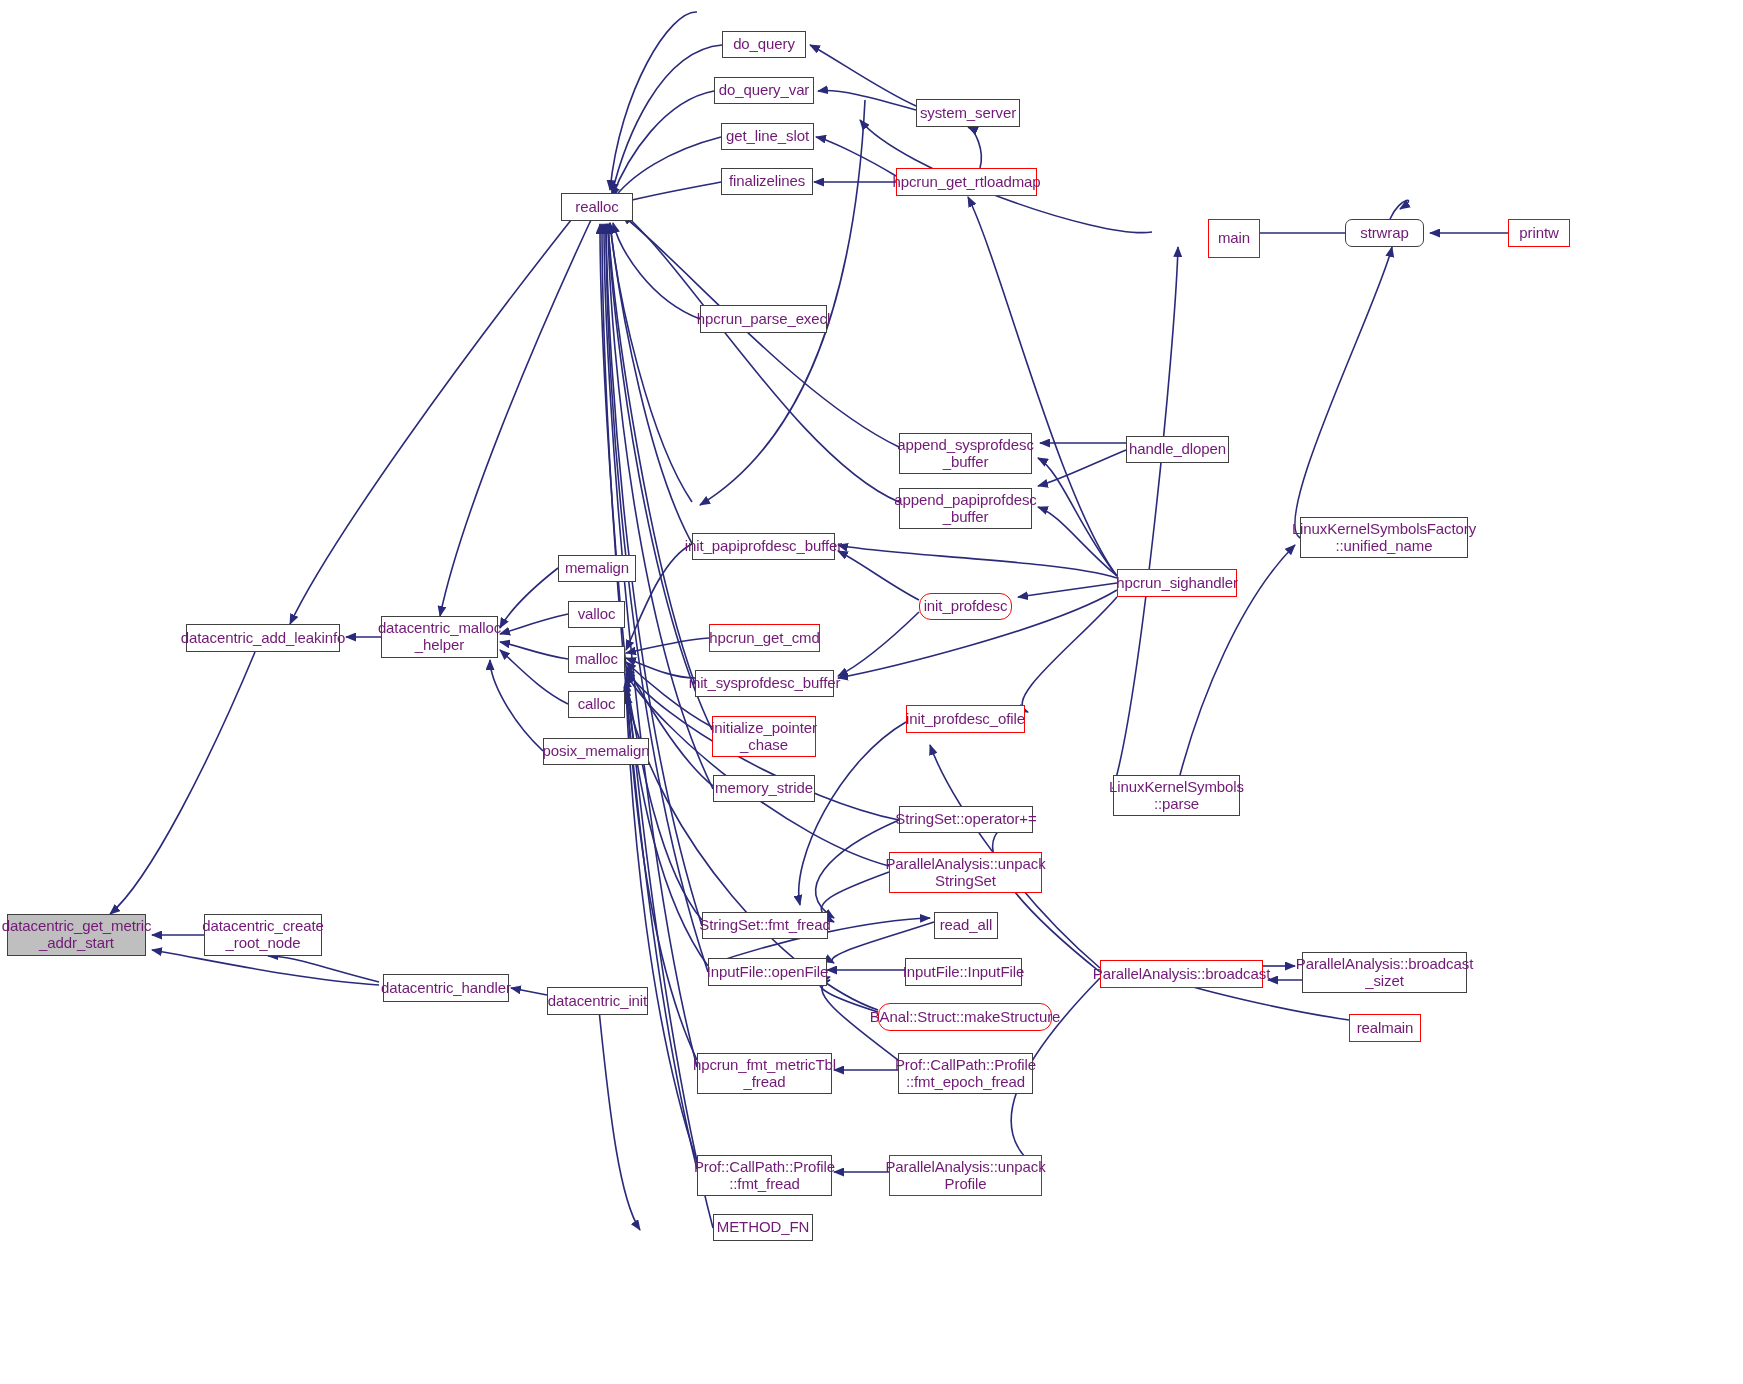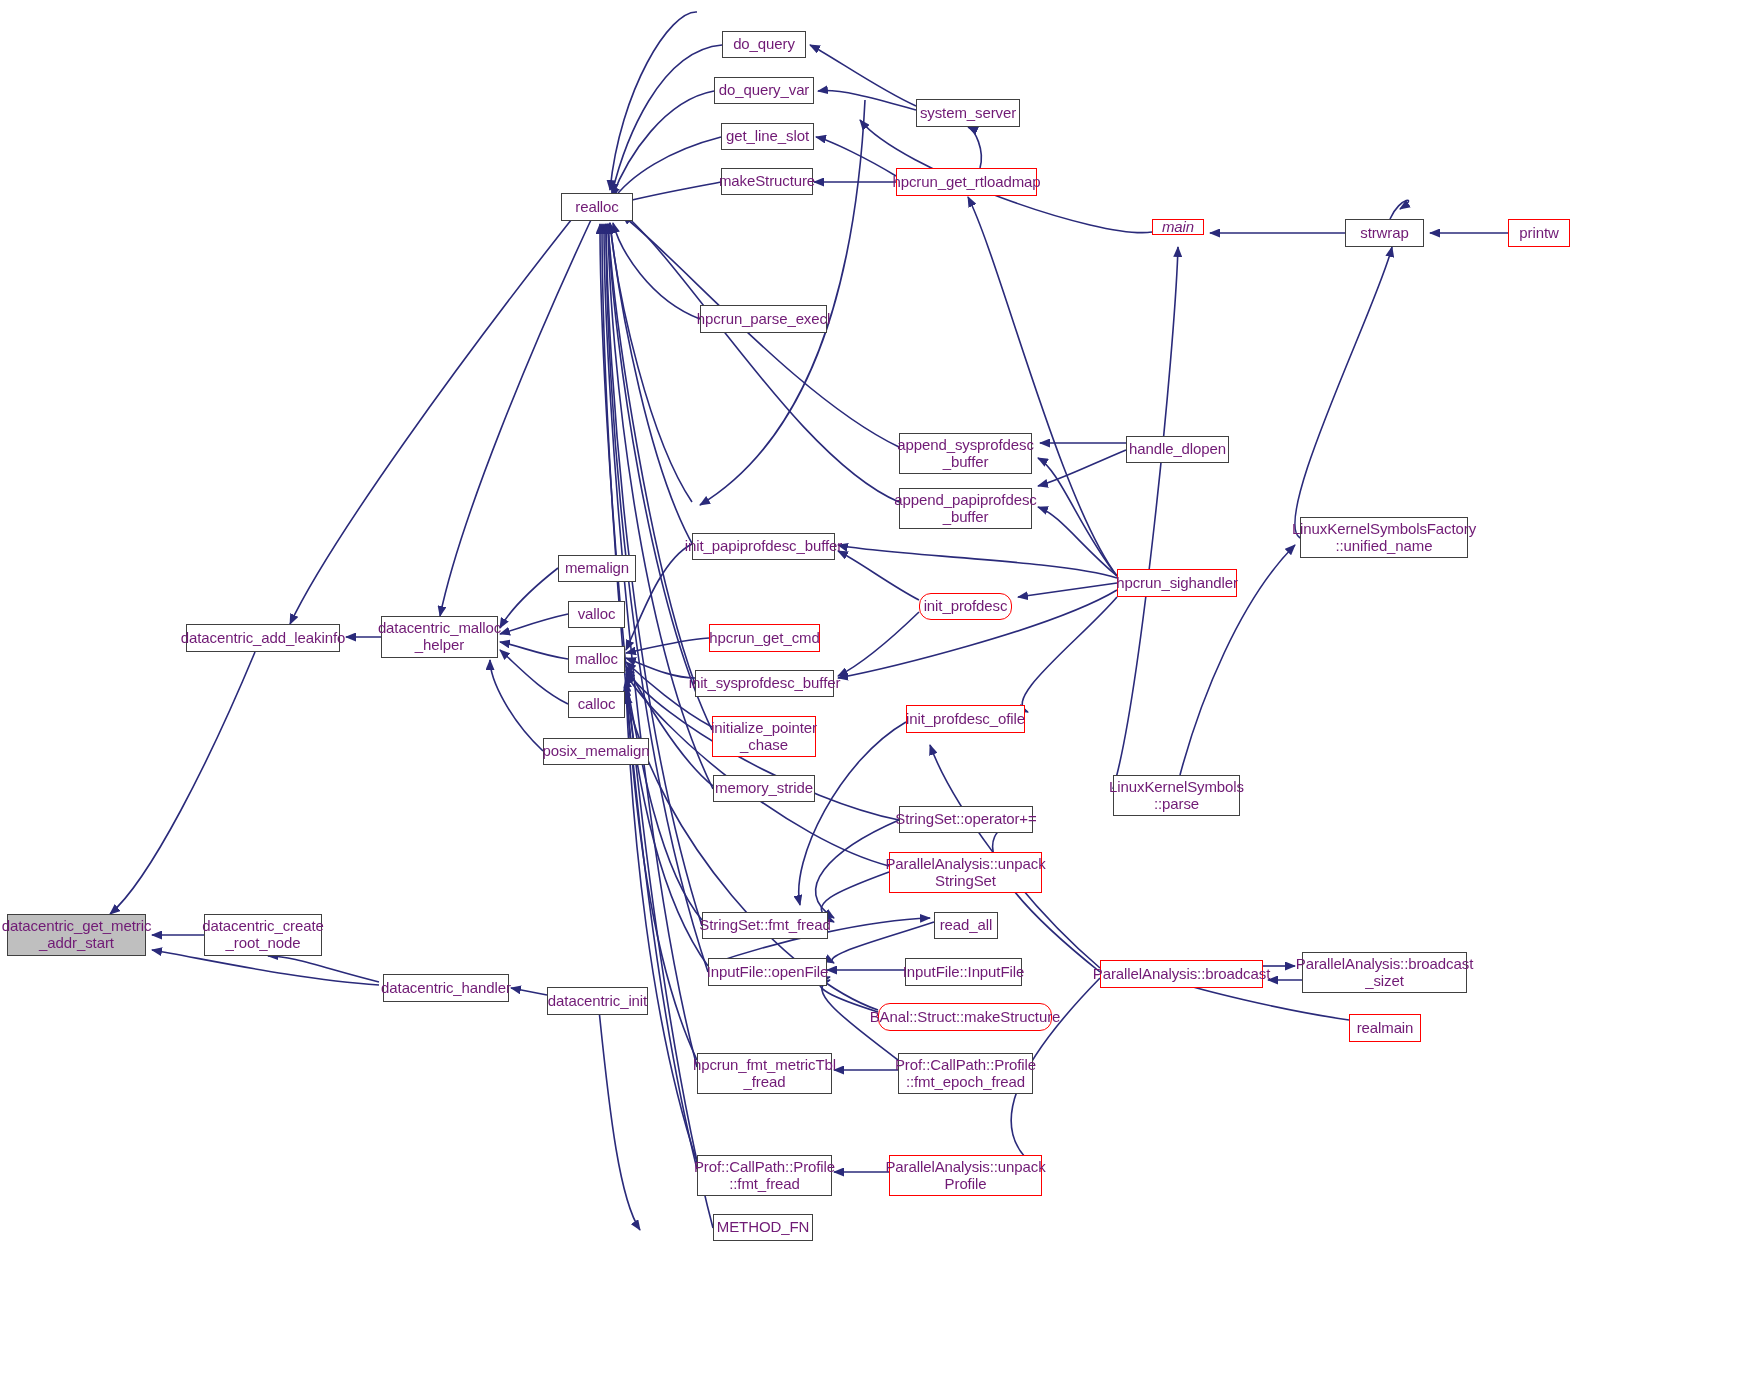--- a/index.html
+++ b/index.html
@@ -124,26 +124,26 @@
       <path d="M1100,978 C1020,1060 980,1130 1040,1170"></path>
       <path d="M1100,972 C1010,900 950,830 1030,818"></path>
 
       <path d="M1180,775 C1200,700 1240,600 1295,545"></path>
     </g>
   </svg>
 
   <div class="node" style="left:722px;top:31px;width:84px;height:27px;">do_query</div>
   <div class="node" style="left:714px;top:77px;width:100px;height:27px;">do_query_var</div>
   <div class="node" style="left:721px;top:123px;width:93px;height:27px;">get_line_slot</div>
-  <div class="node" style="left:721px;top:168px;width:92px;height:27px;">makeStructure</div>
+  <div class="node" style="left:721px;top:168px;width:92px;height:27px;">finalizelines</div>
   <div class="node" style="left:916px;top:99px;width:104px;height:28px;">system_server</div>
   <div class="node red" style="left:896px;top:168px;width:141px;height:28px;">hpcrun_get_rtloadmap</div>
   <div class="node" style="left:561px;top:193px;width:72px;height:28px;">realloc</div>
-  <div class="node red" style="left:1152px;top:219px;width:52px;height:16px;font-style:italic;">main</div>
-  <div class="node" style="left:1345px;top:219px;width:79px;height:28px;">strwrap</div>
+  <div class="node red" style="left:1208px;top:219px;width:52px;height:39px;">main</div>
+  <div class="node" style="left:1345px;top:219px;width:79px;height:28px;border-radius:7px;">strwrap</div>
   <div class="node red" style="left:1508px;top:219px;width:62px;height:28px;">printw</div>
   <div class="node" style="left:700px;top:305px;width:127px;height:28px;">hpcrun_parse_execl</div>
   <div class="node" style="left:899px;top:433px;width:133px;height:41px;">append_sysprofdesc
 _buffer</div>
   <div class="node" style="left:1126px;top:436px;width:103px;height:27px;">handle_dlopen</div>
   <div class="node" style="left:899px;top:488px;width:133px;height:41px;">append_papiprofdesc
 _buffer</div>
   <div class="node" style="left:1300px;top:517px;width:168px;height:41px;">LinuxKernelSymbolsFactory
 ::unified_name</div>
   <div class="node" style="left:692px;top:533px;width:143px;height:27px;">init_papiprofdesc_buffer</div>

